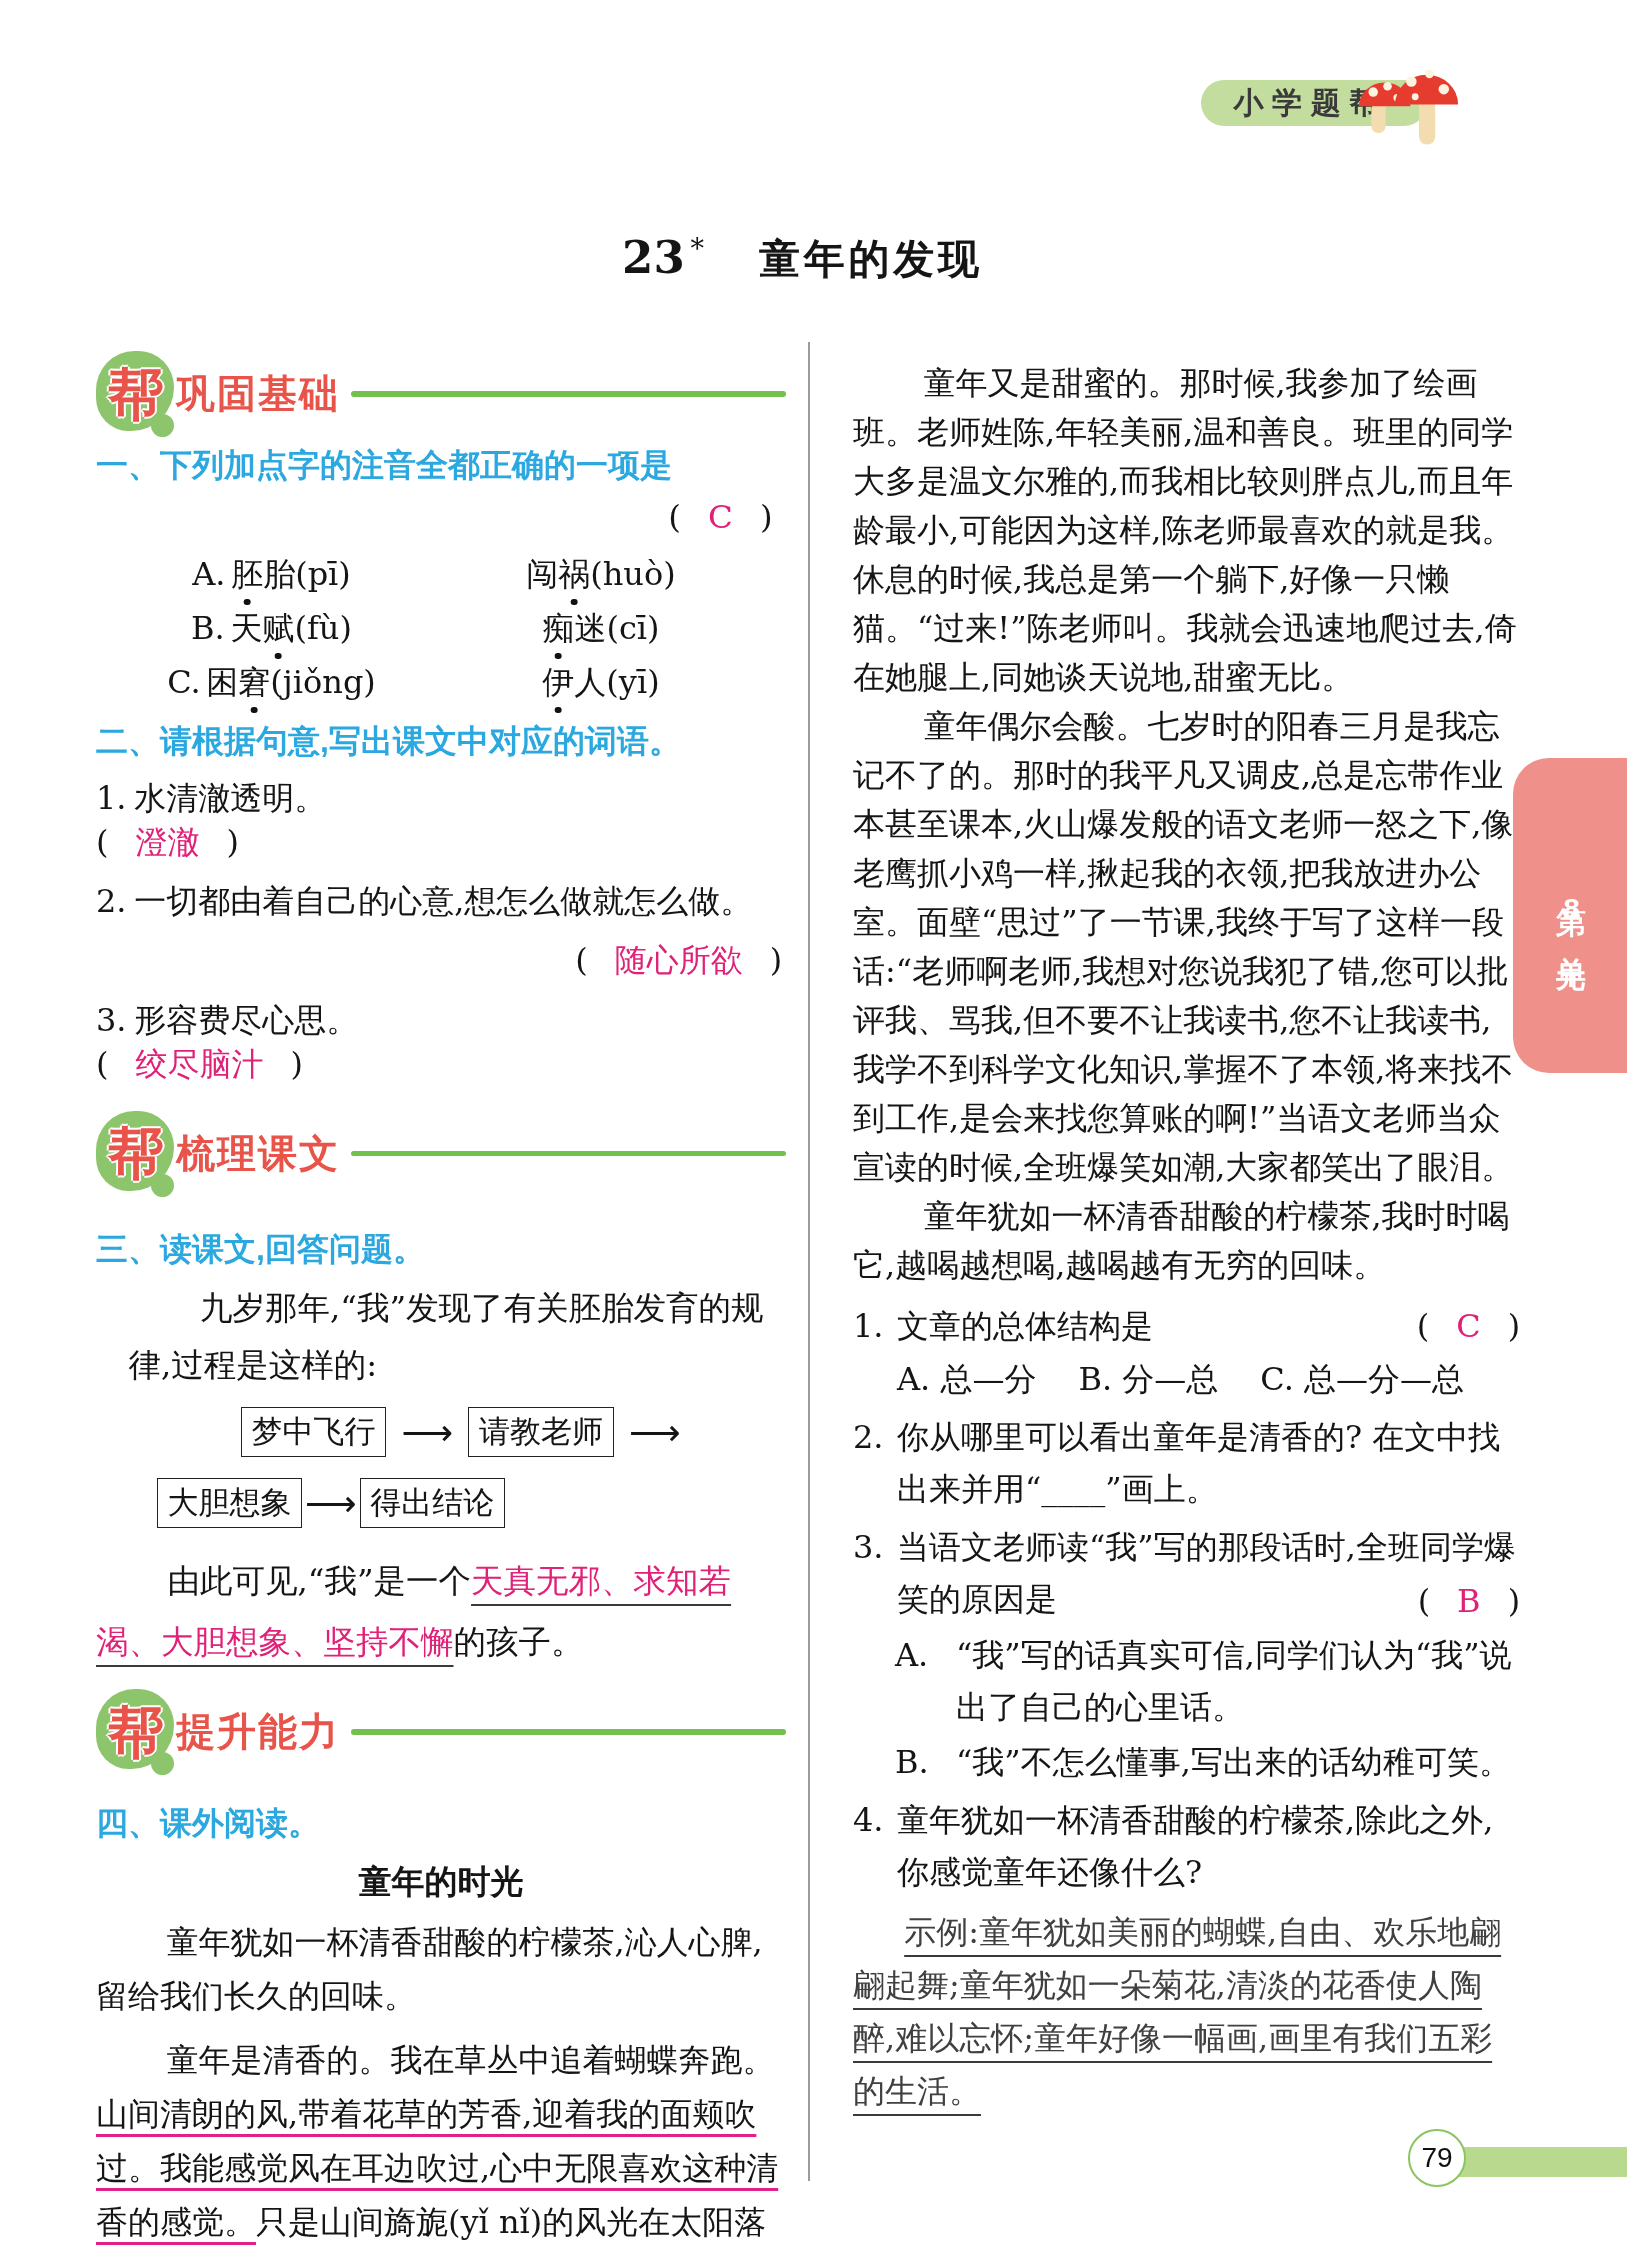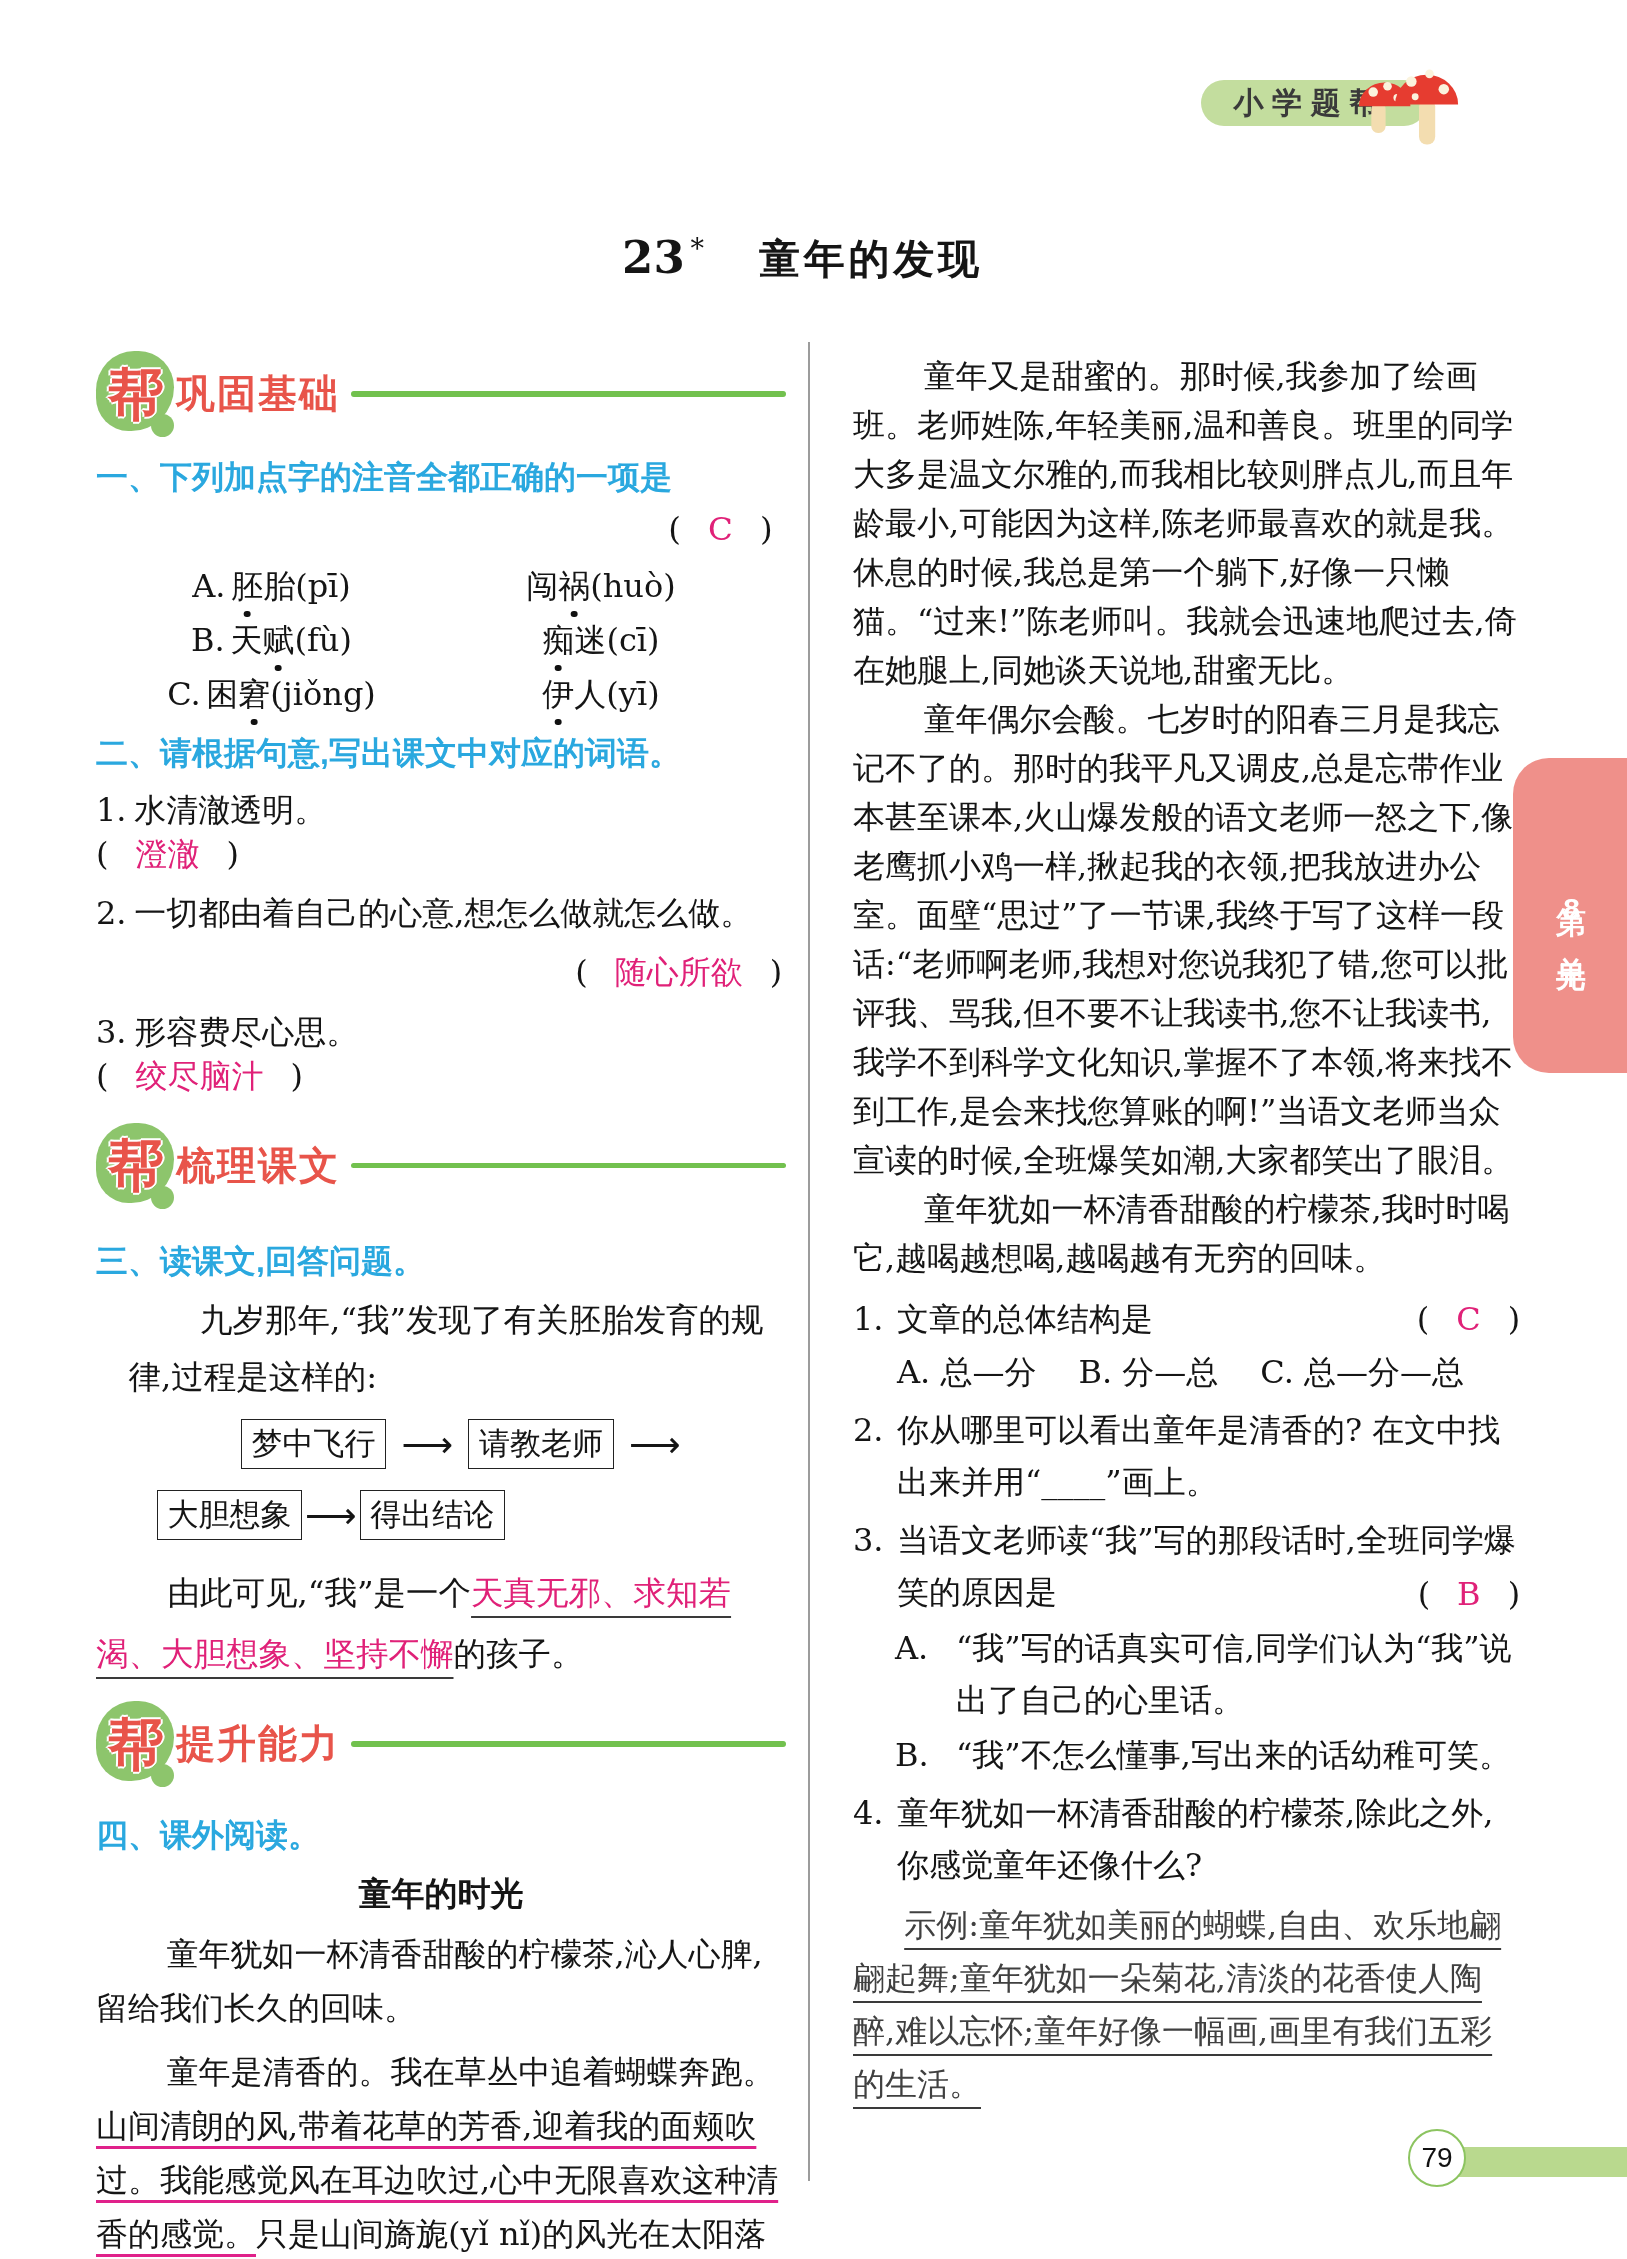--- a/index.html
+++ b/index.html
@@ -14,38 +14,38 @@
 
   .title{position:absolute;top:231px;left:0;width:1605px;text-align:center;}
   .t-num{font-size:45px;font-weight:bold;}
   .t-star{font-size:27px;vertical-align:15.3px;margin-left:5.7px;}
   .t-text{font-family:"Liberation Sans",sans-serif;font-weight:bold;font-size:41px;margin-left:55px;letter-spacing:3.8px;}
 
   .divider{position:absolute;left:808px;top:342px;width:1.9px;height:1839px;background:#9c9c9c;}
 
   
   .col-left{position:absolute;left:96px;top:0;width:690px;}
-  .col-right{position:absolute;left:853px;top:0;width:669px;}
+  .col-right{position:absolute;left:853px;top:7px;width:669px;}
 
   
   .sec-header{display:flex;align-items:center;height:88px;}
   .sh1{margin-top:350px;}
   .sh2{margin-top:23px;}
   .sh3{margin-top:15.3px;}
   .badge{position:relative;width:84px;height:86px;flex:0 0 84px;}
   .badge-bg{position:absolute;left:0;top:0;width:78px;height:80px;background:#8dc56c;border-radius:52% 48% 58% 44%;}
   .badge-tail{position:absolute;left:55px;top:63px;width:23px;height:23px;background:#8dc56c;border-radius:50%;}
   .badge-char{position:absolute;left:11.5px;top:5.7px;font-family:"Liberation Sans",sans-serif;font-weight:bold;font-size:57px;color:#e8544a;
               text-shadow:-1.9px 0 #fff,1.9px 0 #fff,0 -1.9px #fff,0 1.9px #fff,-1px -1px #fff,1px 1px #fff;}
   .sec-label{font-family:"Liberation Sans",sans-serif;font-weight:bold;font-size:39px;color:#e8544a;margin-left:-3.8px;letter-spacing:1.9px;white-space:nowrap;}
   .sec-line{flex:1;height:5.7px;background:#72c14e;margin-left:11.5px;border-radius:2.9px;}
 
   
   .blue-q{font-family:"Liberation Sans",sans-serif;font-weight:bold;font-size:32px;color:#2aa8df;line-height:40px;}
-  .q1p{margin-top:19px;}
+  .q1p{margin-top:7px;}
   .ansrow{display:flex;justify-content:flex-end;margin-top:13.4px;padding-right:13.4px;font-size:32.5px;}
   .ans-paren{display:inline-flex;align-items:baseline;column-gap:27px;}
   .ans-paren .ans{color:#e02178;}
 
   .opts{margin-top:11.5px;font-size:32px;text-align:center;}
   .opt-row{display:grid;grid-template-columns:289px 1fr;padding-left:31px;height:54px;align-items:center;}
   .opt-label{margin-right:5.7px;}
   .dot-char{position:relative;display:inline-block;}
   .dot-char::after{content:"";position:absolute;left:50%;transform:translateX(-50%);bottom:-8.6px;width:6.7px;height:6.7px;border-radius:50%;background:#111;}
 

